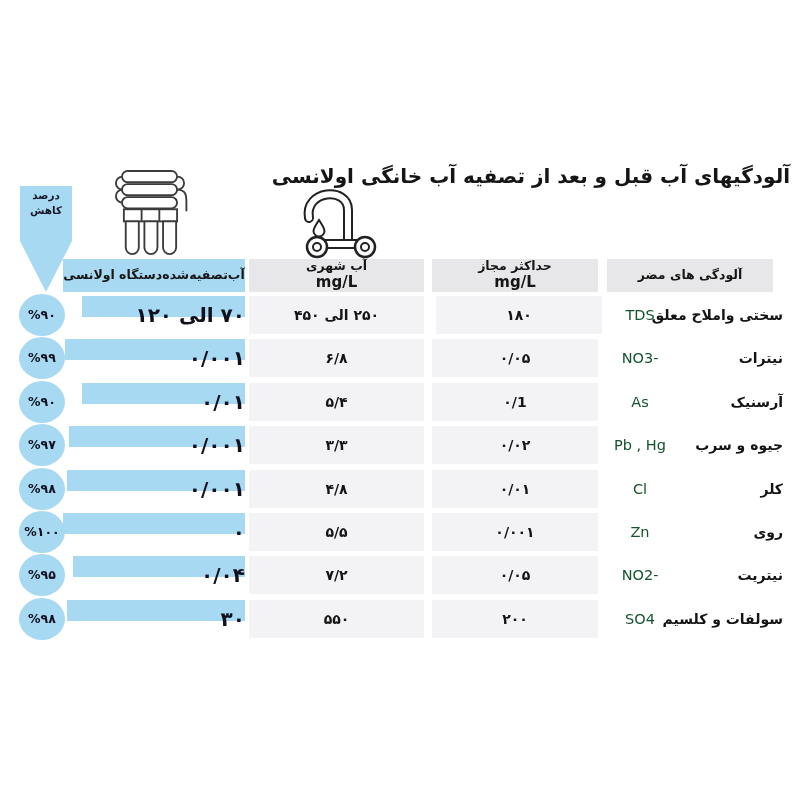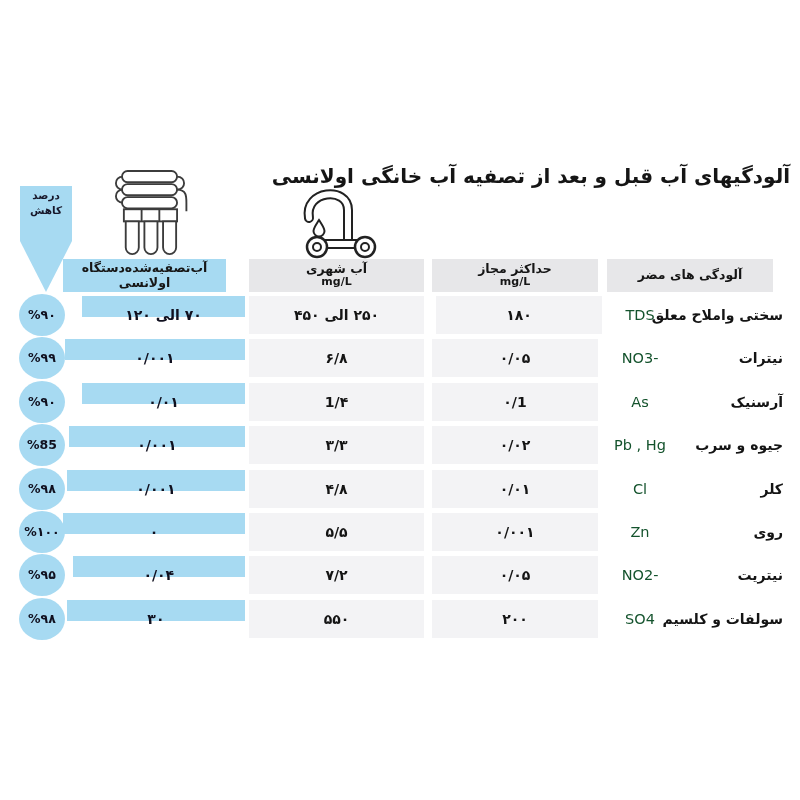--- a/index.html
+++ b/index.html
@@ -4,29 +4,29 @@
 <style>
   html,body{margin:0;padding:0;background:#fff;}
   #canvas{position:relative;width:800px;height:800px;background:#fff;overflow:hidden;
           font-family:"DejaVu Sans",sans-serif;direction:rtl;}
   .abs{position:absolute;}
   #title{right:10px;top:164px;font-size:20px;font-weight:bold;color:#151515;white-space:nowrap;}
   
   .hdr{top:259px;height:33px;background:#e7e7e9;color:#161616;font-weight:bold;
        display:flex;flex-direction:column;justify-content:center;align-items:center;
        font-size:12.5px;line-height:1.18;text-align:center;}
-  .hdr .unit{font-size:11px;font-weight:bold;direction:ltr;}
+  .hdr .unit{font-size:15px;font-weight:bold;direction:ltr;}
   #hdr-purified{background:#a7daf2;}
   
   .row{left:0;width:800px;height:38px;}
   .cell{position:absolute;height:38px;line-height:38px;text-align:center;
         font-weight:bold;font-size:14px;color:#141414;}
   .gray{background:#f3f3f5;}
   .bar{position:absolute;right:555px;height:21px;line-height:38px;background:#a7daf2;
-       text-align:center;font-weight:bold;font-size:14px;color:#10101f;}
+       font-weight:bold;font-size:20px;color:#10101f;}
   .pct{position:absolute;left:19px;top:-2px;width:46px;height:42px;border-radius:50%;
        background:#a7daf2;text-align:center;line-height:42px;font-size:12.5px;
        font-weight:bold;color:#10101f;}
   .cont{left:607px;width:182px;background:#fff;}
   .cont .sym{position:absolute;left:0;width:66px;text-align:center;font-weight:normal;
              font-size:14.5px;color:#14532d;direction:ltr;}
   .cont .cname{position:absolute;right:6px;}
   
   #arrow{left:20px;top:186px;width:52px;height:106px;background:#a7daf2;
          -webkit-clip-path:polygon(0 0,100% 0,100% 52%,50% 100%,0 52%);
@@ -74,21 +74,21 @@
     </svg>
   </div>
 
   <div id="arrow" class="abs">
     <div class="lbl">
       <div>درصد</div>
       <div>کاهش</div>
     </div>
   </div>
 
-  <div class="abs hdr" id="hdr-purified" style="left:63px;width:163px;">آب‌تصفیه‌شده‌دستگاه اولانسی</div>
+  <div class="abs hdr" id="hdr-purified" style="left:63px;width:182px;">آب‌تصفیه‌شده‌دستگاه اولانسی</div>
   <div class="abs hdr" style="left:249px;width:175px;">
     <div>آب شهری</div>
     <div class="unit">mg/L</div>
   </div>
   <div class="abs hdr" style="left:432px;width:166px;">
     <div>حداکثر مجاز</div>
     <div class="unit">mg/L</div>
   </div>
   <div class="abs hdr" style="left:607px;width:166px;">آلودگی های مضر</div>
 
@@ -110,30 +110,30 @@
     <div class="cell gray" style="left:432px;width:166px;">۰/۰۵</div>
     <div class="cell cont">
       <span class="sym" dir="ltr">NO3-</span>
       <span class="cname">نیترات</span>
     </div>
   </div>
 
   <div class="abs row" style="top:383px;">
     <div class="pct">%۹۰</div>
     <div class="bar" style="width: 163px;">۰/۰۱</div>
-    <div class="cell gray" style="left:249px;width:175px;">1/۴</div>
+    <div class="cell gray" style="left:249px;width:175px;">۵/۴</div>
     <div class="cell gray" style="left:432px;width:166px;">۰/1</div>
     <div class="cell cont">
       <span class="sym" dir="ltr">As</span>
       <span class="cname">آرسنیک</span>
     </div>
   </div>
 
   <div class="abs row" style="top:426px;">
-    <div class="pct">%85</div>
+    <div class="pct">%۹۷</div>
     <div class="bar" style="width: 176.3px;">۰/۰۰۱</div>
     <div class="cell gray" style="left:249px;width:175px;">۳/۳</div>
     <div class="cell gray" style="left:432px;width:166px;">۰/۰۲</div>
     <div class="cell cont">
       <span class="sym" dir="ltr">Pb , Hg</span>
       <span class="cname">جیوه و سرب</span>
     </div>
   </div>
 
   <div class="abs row" style="top:470px;">

